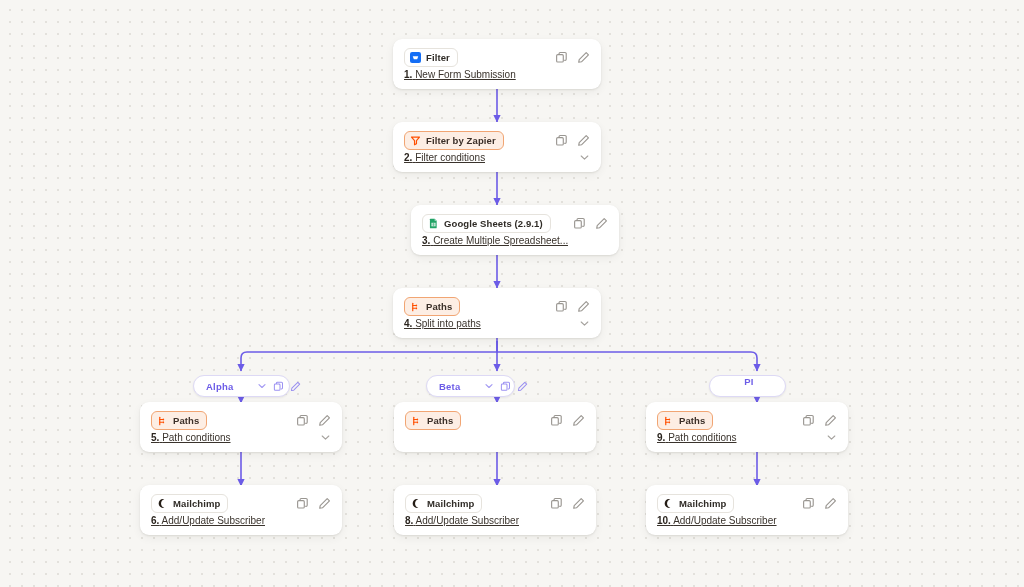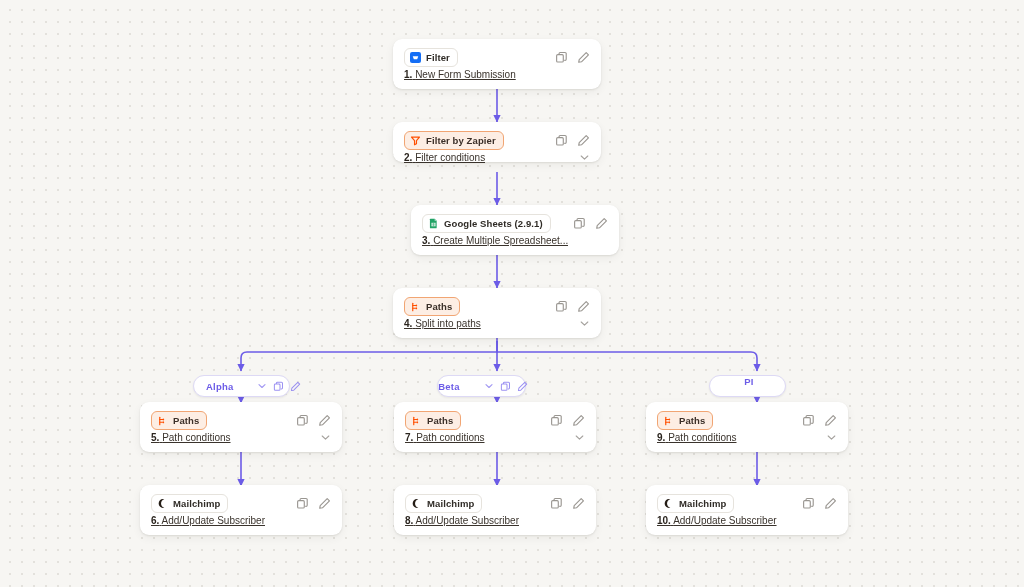--- a/index.html
+++ b/index.html
@@ -201,21 +201,21 @@
       </span>
     </div>
     <div class="card-bottom">
       <span class="step-title">
         <b>1.</b>
         <span>New Form Submission</span>
       </span>
     </div>
   </div>
 
-  <div class="card" style="left:393px; top:122px; width:208px; height:40px;">
+  <div class="card" style="left:393px; top:122px; width:208px; height:50px;">
     <div class="card-top">
       <span class="badge paths">
         <svg class="app-ico" viewBox="0 0 16 16" fill="none" stroke="#ff4f00" stroke-width="1.7" stroke-linejoin="round">
           <path d="M2.2 3h11.6l-4.4 5.3v4.4l-2.8 1.6V8.3z"></path>
         </svg>
         <span class="badge-label">Filter by Zapier</span>
       </span>
       <span class="card-actions">
         <svg class="icon-btn" viewBox="0 0 16 16" fill="none" stroke="#5c564e" stroke-width="1.4">
           <rect x="2" y="4.4" width="8.2" height="9.2" rx="1.4"></rect>
@@ -308,21 +308,21 @@
       <svg style="width:11px;height:11px;opacity:.85" viewBox="0 0 16 16" fill="none" stroke="#8b7ff0" stroke-width="1.5">
         <rect x="2" y="4.4" width="8.2" height="9.2" rx="1.4"></rect>
         <path d="M5 4.4V3.2A1.4 1.4 0 0 1 6.4 1.8h6A1.4 1.4 0 0 1 13.8 3.2v7a1.4 1.4 0 0 1-1.4 1.4h-1"></path>
       </svg>
       <svg style="width:11px;height:11px;opacity:.85" viewBox="0 0 16 16" fill="none" stroke="#8b7ff0" stroke-width="1.5" stroke-linejoin="round">
         <path d="M11.3 1.9l2.8 2.8-8.6 8.6-3.4.6.6-3.4z"></path>
       </svg>
     </span>
   </div>
 
-  <div class="chip" style="left:437px; top:375px; width:89px;justify-content:center;">
+  <div class="chip" style="left:426px; top:375px; width:89px;">
     <span class="chip-label">Beta</span>
     <span class="chip-icons">
       <svg style="width:10px;height:10px;opacity:.8" viewBox="0 0 16 16" fill="none" stroke="#8b7ff0" stroke-width="1.8" stroke-linecap="round" stroke-linejoin="round">
         <path d="M3.2 5.8L8 10.4l4.8-4.6"></path>
       </svg>
       <svg style="width:11px;height:11px;opacity:.85" viewBox="0 0 16 16" fill="none" stroke="#8b7ff0" stroke-width="1.5">
         <rect x="2" y="4.4" width="8.2" height="9.2" rx="1.4"></rect>
         <path d="M5 4.4V3.2A1.4 1.4 0 0 1 6.4 1.8h6A1.4 1.4 0 0 1 13.8 3.2v7a1.4 1.4 0 0 1-1.4 1.4h-1"></path>
       </svg>
       <svg style="width:11px;height:11px;opacity:.85" viewBox="0 0 16 16" fill="none" stroke="#8b7ff0" stroke-width="1.5" stroke-linejoin="round">
@@ -421,29 +421,20 @@
       <span class="card-actions">
         <svg class="icon-btn" viewBox="0 0 16 16" fill="none" stroke="#5c564e" stroke-width="1.4">
           <rect x="2" y="4.4" width="8.2" height="9.2" rx="1.4"></rect>
           <path d="M5 4.4V3.2A1.4 1.4 0 0 1 6.4 1.8h6A1.4 1.4 0 0 1 13.8 3.2v7a1.4 1.4 0 0 1-1.4 1.4h-1"></path>
         </svg>
         <svg class="icon-btn" viewBox="0 0 16 16" fill="none" stroke="#5c564e" stroke-width="1.4" stroke-linejoin="round">
           <path d="M11.3 1.9l2.8 2.8-8.6 8.6-3.4.6.6-3.4z"></path>
         </svg>
       </span>
     </div>
-    <div class="card-bottom">
-      <span class="step-title">
-        <b>7.</b>
-        <span>Path conditions</span>
-      </span>
-      <svg class="chev" viewBox="0 0 16 16" fill="none" stroke="#5c564e" stroke-width="1.6" stroke-linecap="round" stroke-linejoin="round">
-        <path d="M3.2 5.8L8 10.4l4.8-4.6"></path>
-      </svg>
-    </div>
   </div>
 
   <div class="card" style="left:394px; top:485px; width:202px; height:50px;">
     <div class="card-top">
       <span class="badge">
         <svg class="app-ico" viewBox="0 0 16 16">
           <path d="M8.6 1.6c-3.4 0-6.2 2.9-6.2 6.4s2.8 6.4 6.2 6.4c.7 0 1.4-.1 2-.3-2.7-.5-4.7-2.9-4.7-6.1 0-3.1 2-5.5 4.7-6.1-.6-.2-1.3-.3-2-.3z" fill="#241c15"></path>
         </svg>
         <span class="badge-label">Mailchimp</span>
       </span>

